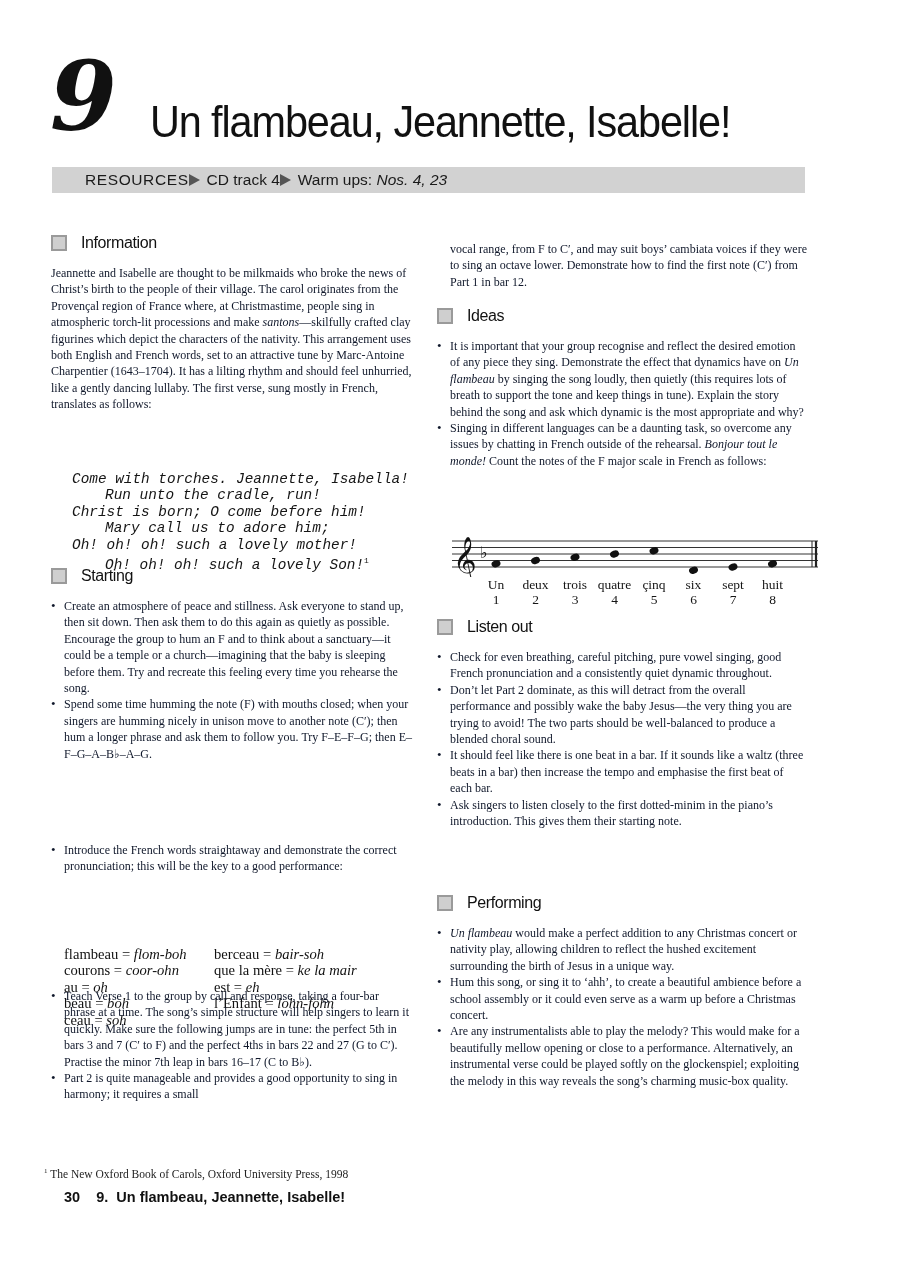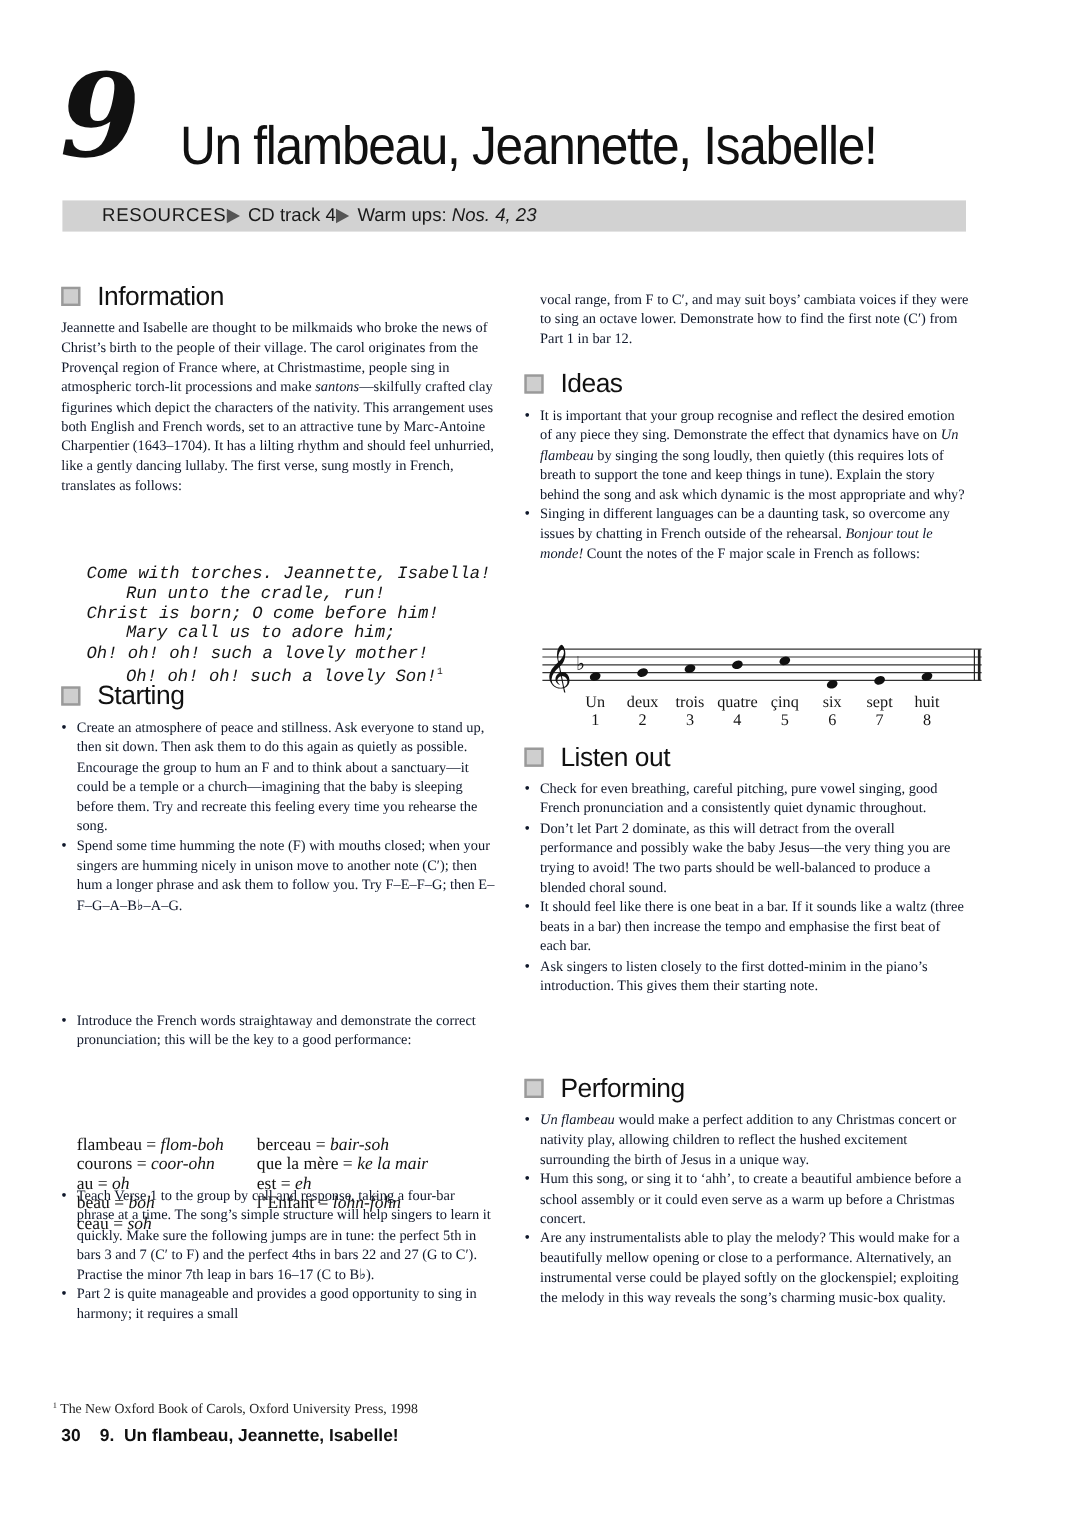--- a/index.html
+++ b/index.html
@@ -18,21 +18,21 @@
   .resources-bar {
     position: absolute; left: 52px; top: 167px; width: 753px; height: 26px;
     background: #d2d2d2; display: flex; align-items: center;
     font-family: "Liberation Sans", sans-serif; font-size: 15.5px; color: #1a1a1a;
   }
   .resources-bar .res-label { margin-left: 33px; letter-spacing: 0.6px; }
   .resources-bar .res-item { display: flex; align-items: center; }
   .resources-bar .tri { display: inline-block; width: 0; height: 0; border-top: 6px solid transparent; border-bottom: 6px solid transparent; border-left: 11px solid #555; margin-right: 7px; }
   .resources-bar i { font-style: italic; }
 
-  .sec-head { position: absolute; display: flex; align-items: center; font-family: "Liberation Sans", sans-serif; font-size: 22px; color: #111; letter-spacing: -0.4px; }
+  .sec-head { position: absolute; display: flex; align-items: center; font-family: "Liberation Sans", sans-serif; font-size: 16px; color: #111; letter-spacing: -0.4px; }
   .sec-head .sq { width: 16px; height: 16px; background: #cfcfcf; border: 2px solid #9a9a9a; margin-right: 14px; box-sizing: border-box; }
 
   .txt { position: absolute; font-family: Liberation Serif, serif; font-size: 12px; line-height: 16.4px; color: #0f172a; }
   .txt p { margin: 0; }
   .txt i { font-style: italic; }
   ul.bul { list-style: none; margin: 0; padding: 0; }
   ul.bul li { position: relative; padding-left: 13px; }
   ul.bul li::before { content: "\2022"; position: absolute; left: 0; top: 0; font-size: 13px; }
 
   .poem { position: absolute; left: 72px; top: 451px; font-family: Liberation Mono, monospace; font-style: italic; font-size: 14.4px; line-height: 16.4px; color: #151515; margin-top: 20px; }
@@ -41,21 +41,21 @@
 
   .pron { position: absolute; left: 64px; top: 946px; font-family: "Liberation Serif", serif; font-size: 14.6px; line-height: 16.4px; display: grid; grid-template-columns: 150px 200px; }
   .pron i { font-style: italic; }
 
   .staff-wrap { position: absolute; left: 450px; top: 535px; width: 370px; height: 80px; }
   .scale-labels { position: absolute; left: 0; top: 42px; width: 370px; font-family: "Liberation Serif", serif; font-size: 13.5px; line-height: 15px; color: #151515; }
   .scale-label { position: absolute; text-align: center; width: 50px; }
 
   .footnote { position: absolute; left: 44px; top: 1167px; font-family: "Liberation Serif", serif; font-size: 11.5px; color: #222; }
   .footnote sup { font-size: 7px; }
-  .running-foot { position: absolute; left: 51px; top: 1189px; font-family: "Liberation Sans", sans-serif; font-weight: bold; font-size: 14.5px; color: #111; }
+  .running-foot { position: absolute; left: 64px; top: 1189px; font-family: "Liberation Sans", sans-serif; font-weight: bold; font-size: 14.5px; color: #111; }
   .running-foot .pg { margin-right: 12px; }
 </style>
 </head>
 <body>
 
 <div class="page">
 
   <div class="chapter-number">9</div>
   <div class="chapter-title">Un flambeau, Jeannette, Isabelle!</div>
 

